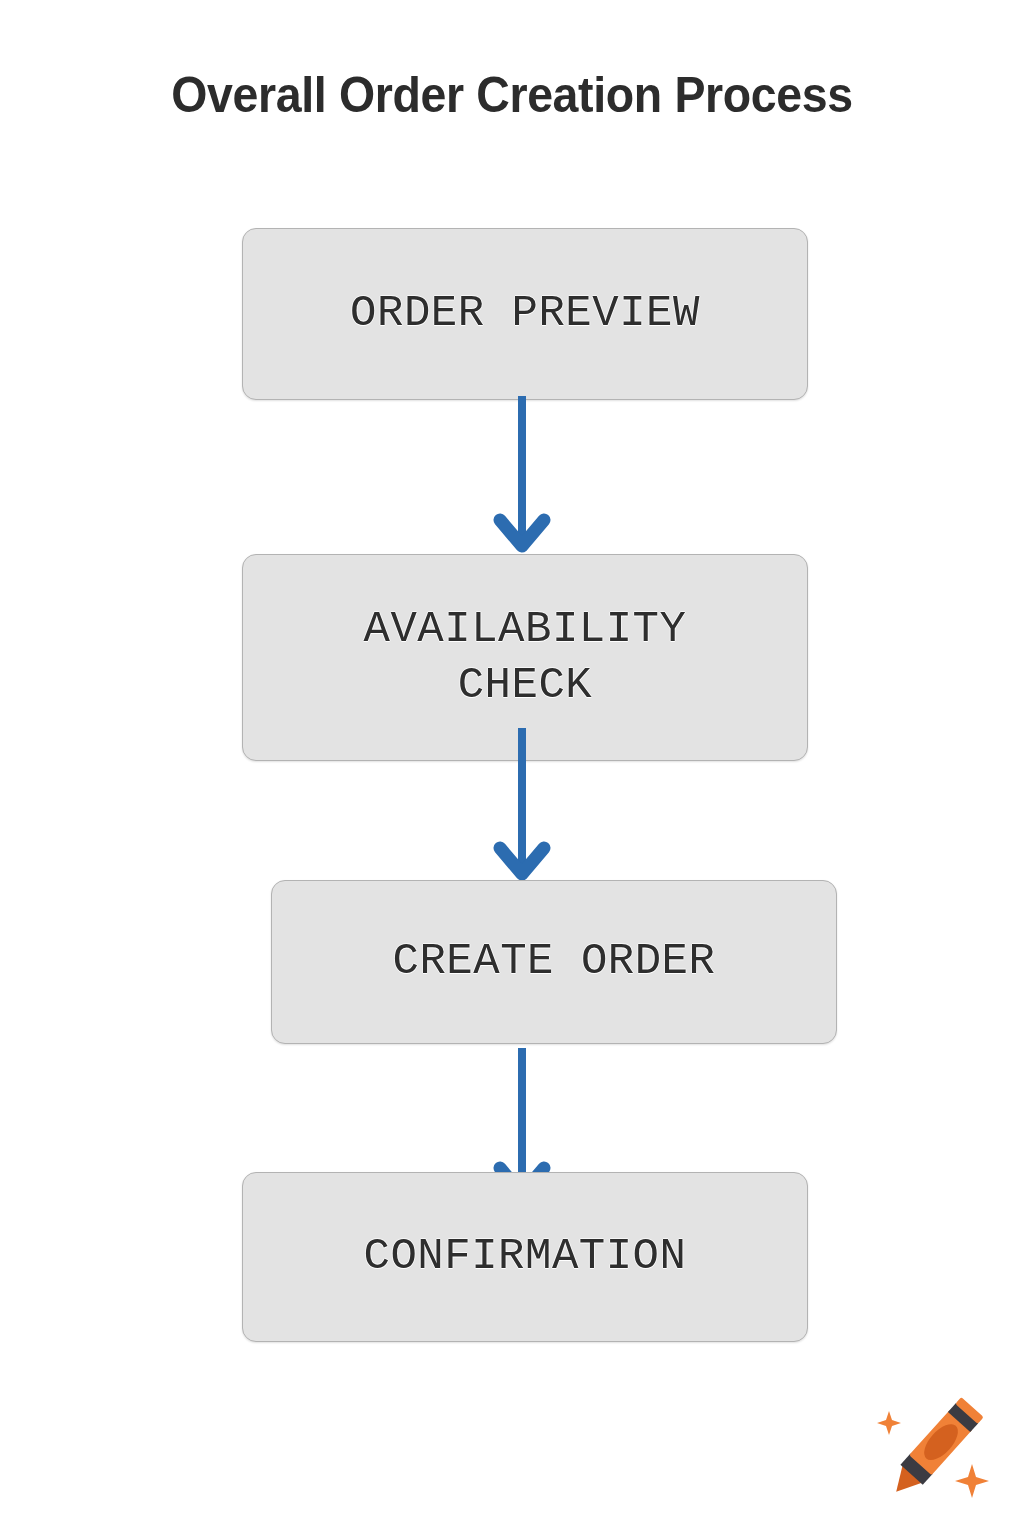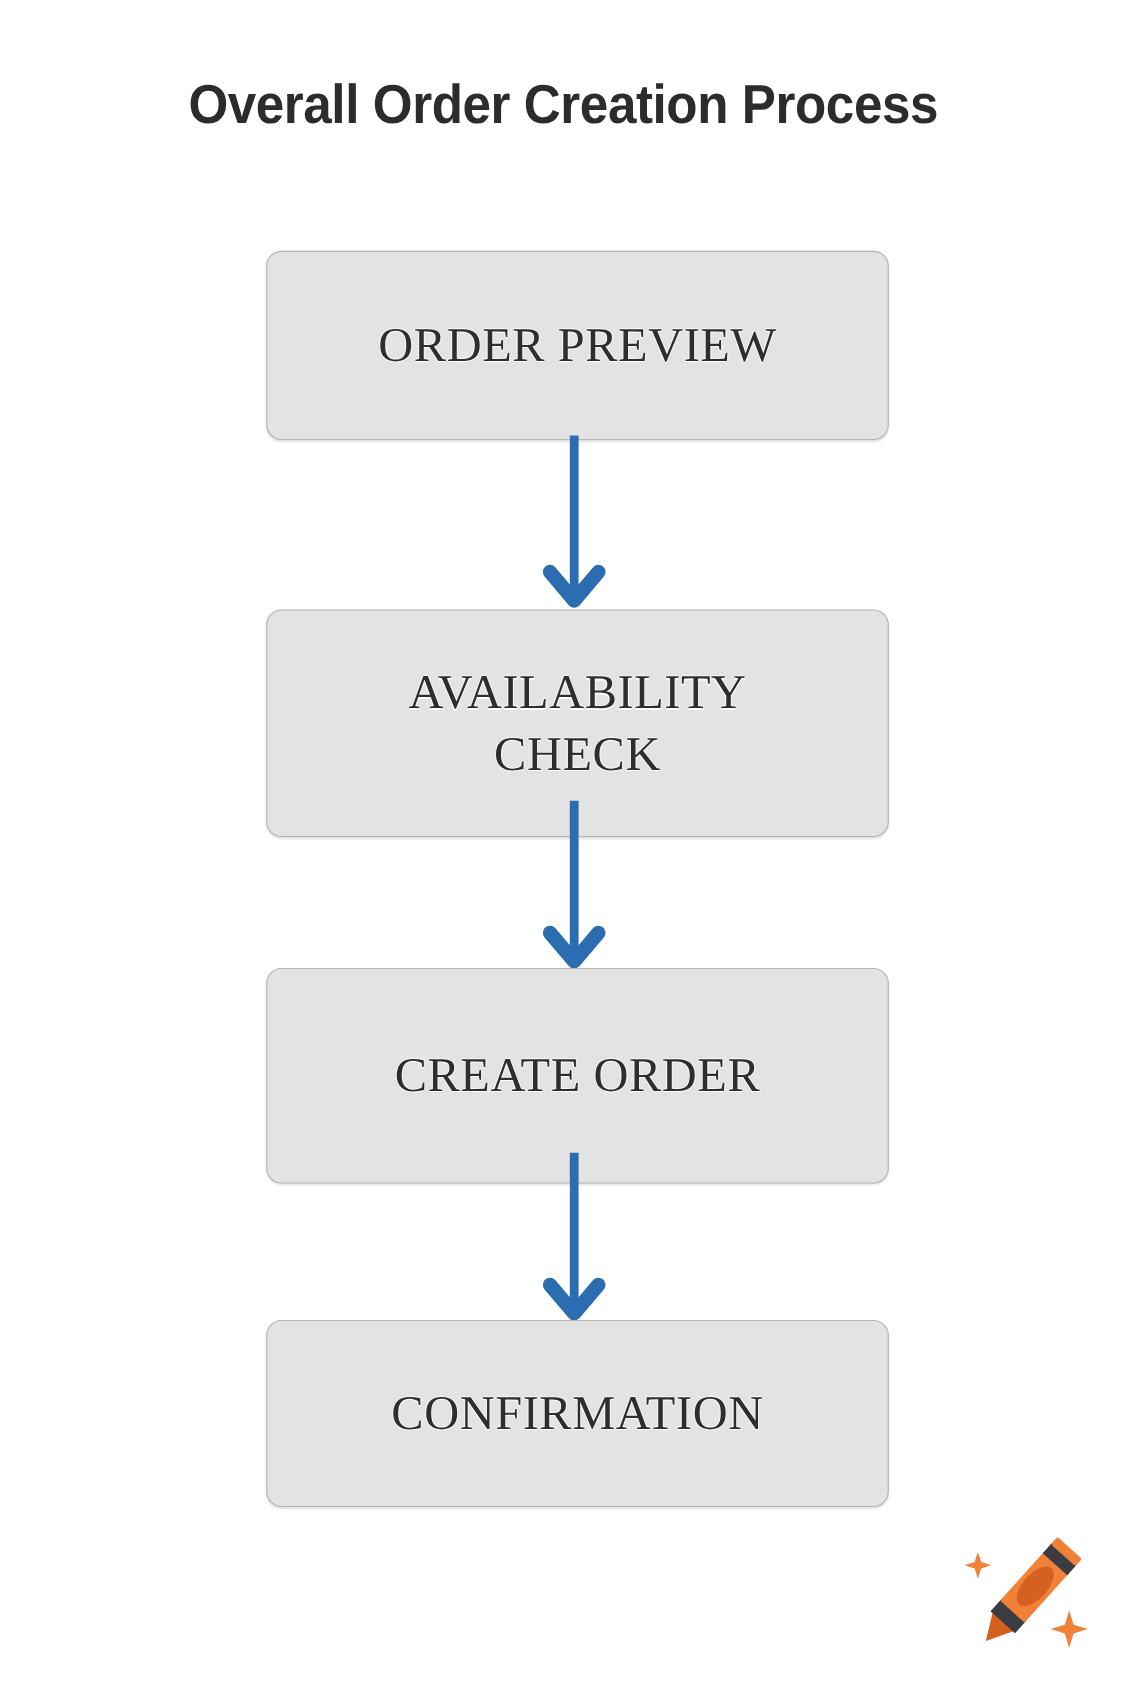--- a/index.html
+++ b/index.html
@@ -48,36 +48,36 @@
     background: #e3e3e3;
     border: 1.5px solid #b3b3b3;
     border-radius: 14px;
     box-shadow: 0 1px 2px rgba(0,0,0,0.12);
     display: flex;
     align-items: center;
     justify-content: center;
     text-align: center;
   }
   .node-label {
-    font-family: Liberation Serif, serif;
+    font-family: Liberation Mono, monospace;
     font-size: 44px;
     font-weight: normal;
     letter-spacing: 0.5px;
     color: #2e2e2e;
     line-height: 1.26;
     text-shadow: 0 1px 0 #ffffff, 0 -1px 0 rgba(255,255,255,0.7),
                  1px 0 0 rgba(255,255,255,0.55), -1px 0 0 rgba(255,255,255,0.55);
     padding: 0 14px;
     white-space: pre-line;
   }
 
   #node-0 { top: 228px;  height: 172px; }
   #node-1 { top: 554px;  height: 207px; }
-  #node-2 { top: 880px;  height: 196px; }
-  #node-3 { top: 1200px; height: 170px; }
+  #node-2 { top: 880px;  height: 164px; margin-left: 29px; }
+  #node-3 { top: 1172px; height: 170px; }
 
   
   .arrow {
     position: absolute;
     left: 497px;
     width: 50px;
   }
   .arrow svg { display: block; overflow: visible; }
 
   #arrow-0 { top: 396px;  height: 160px; }

